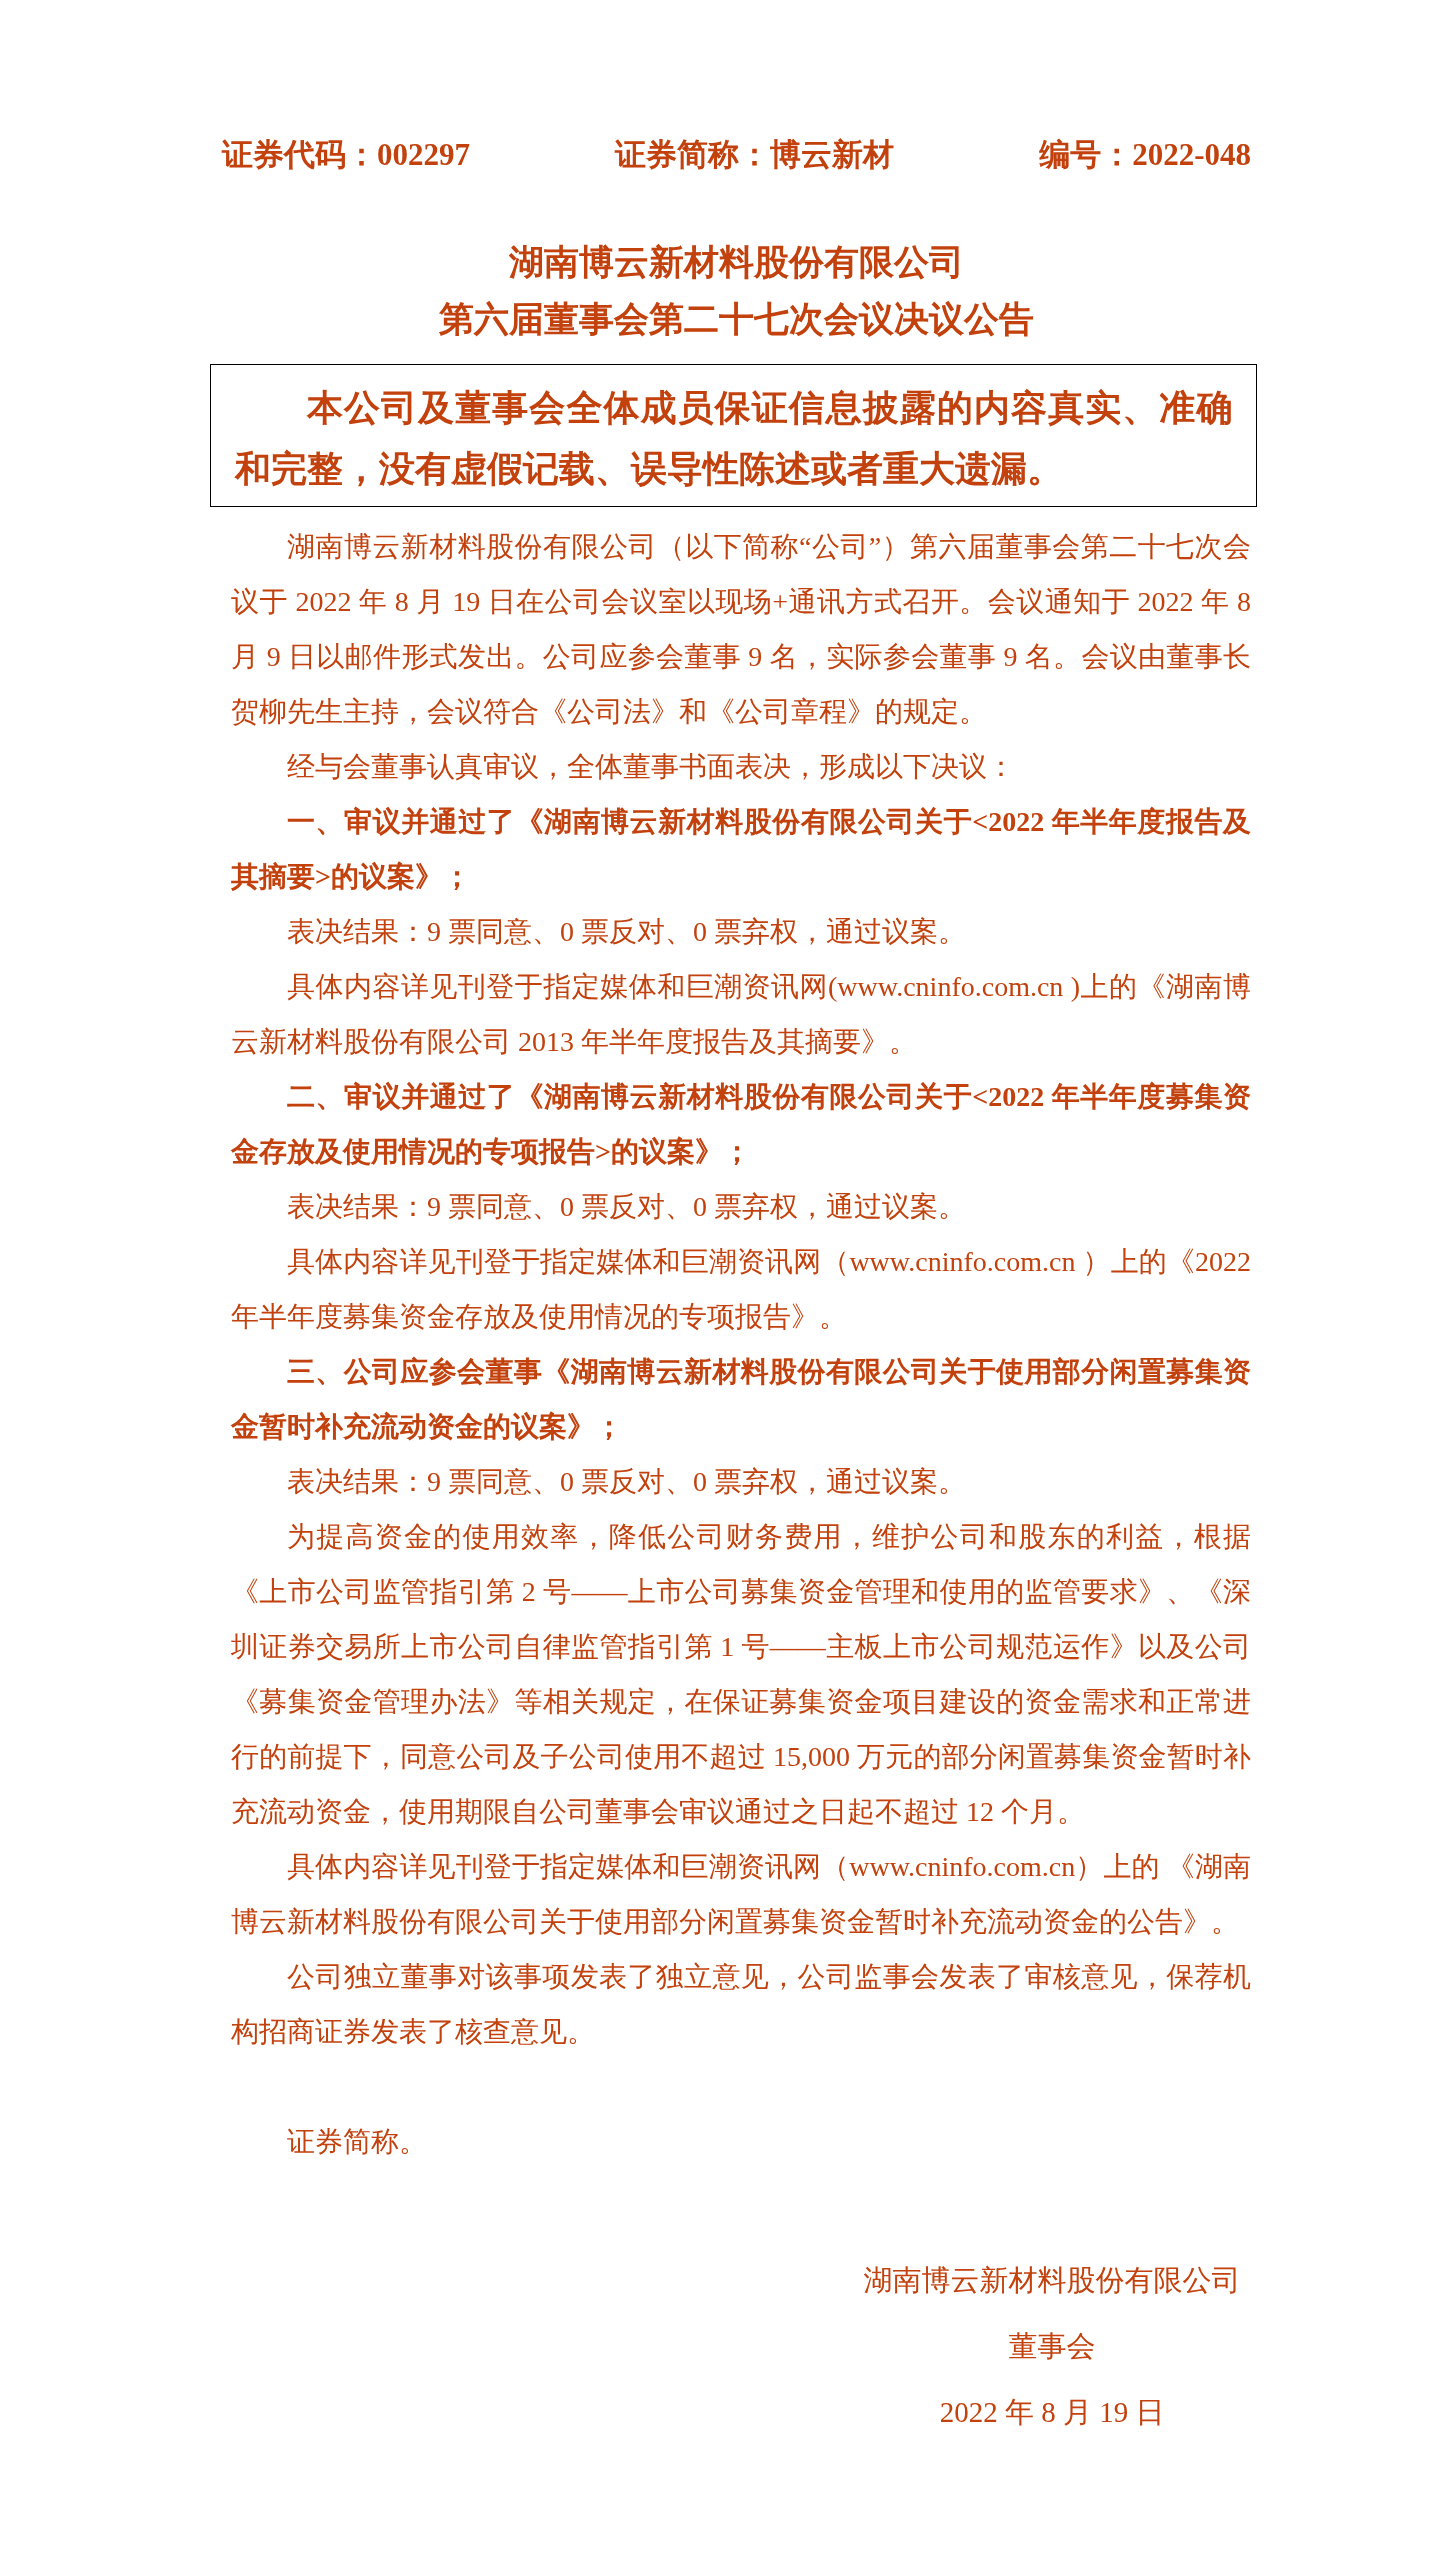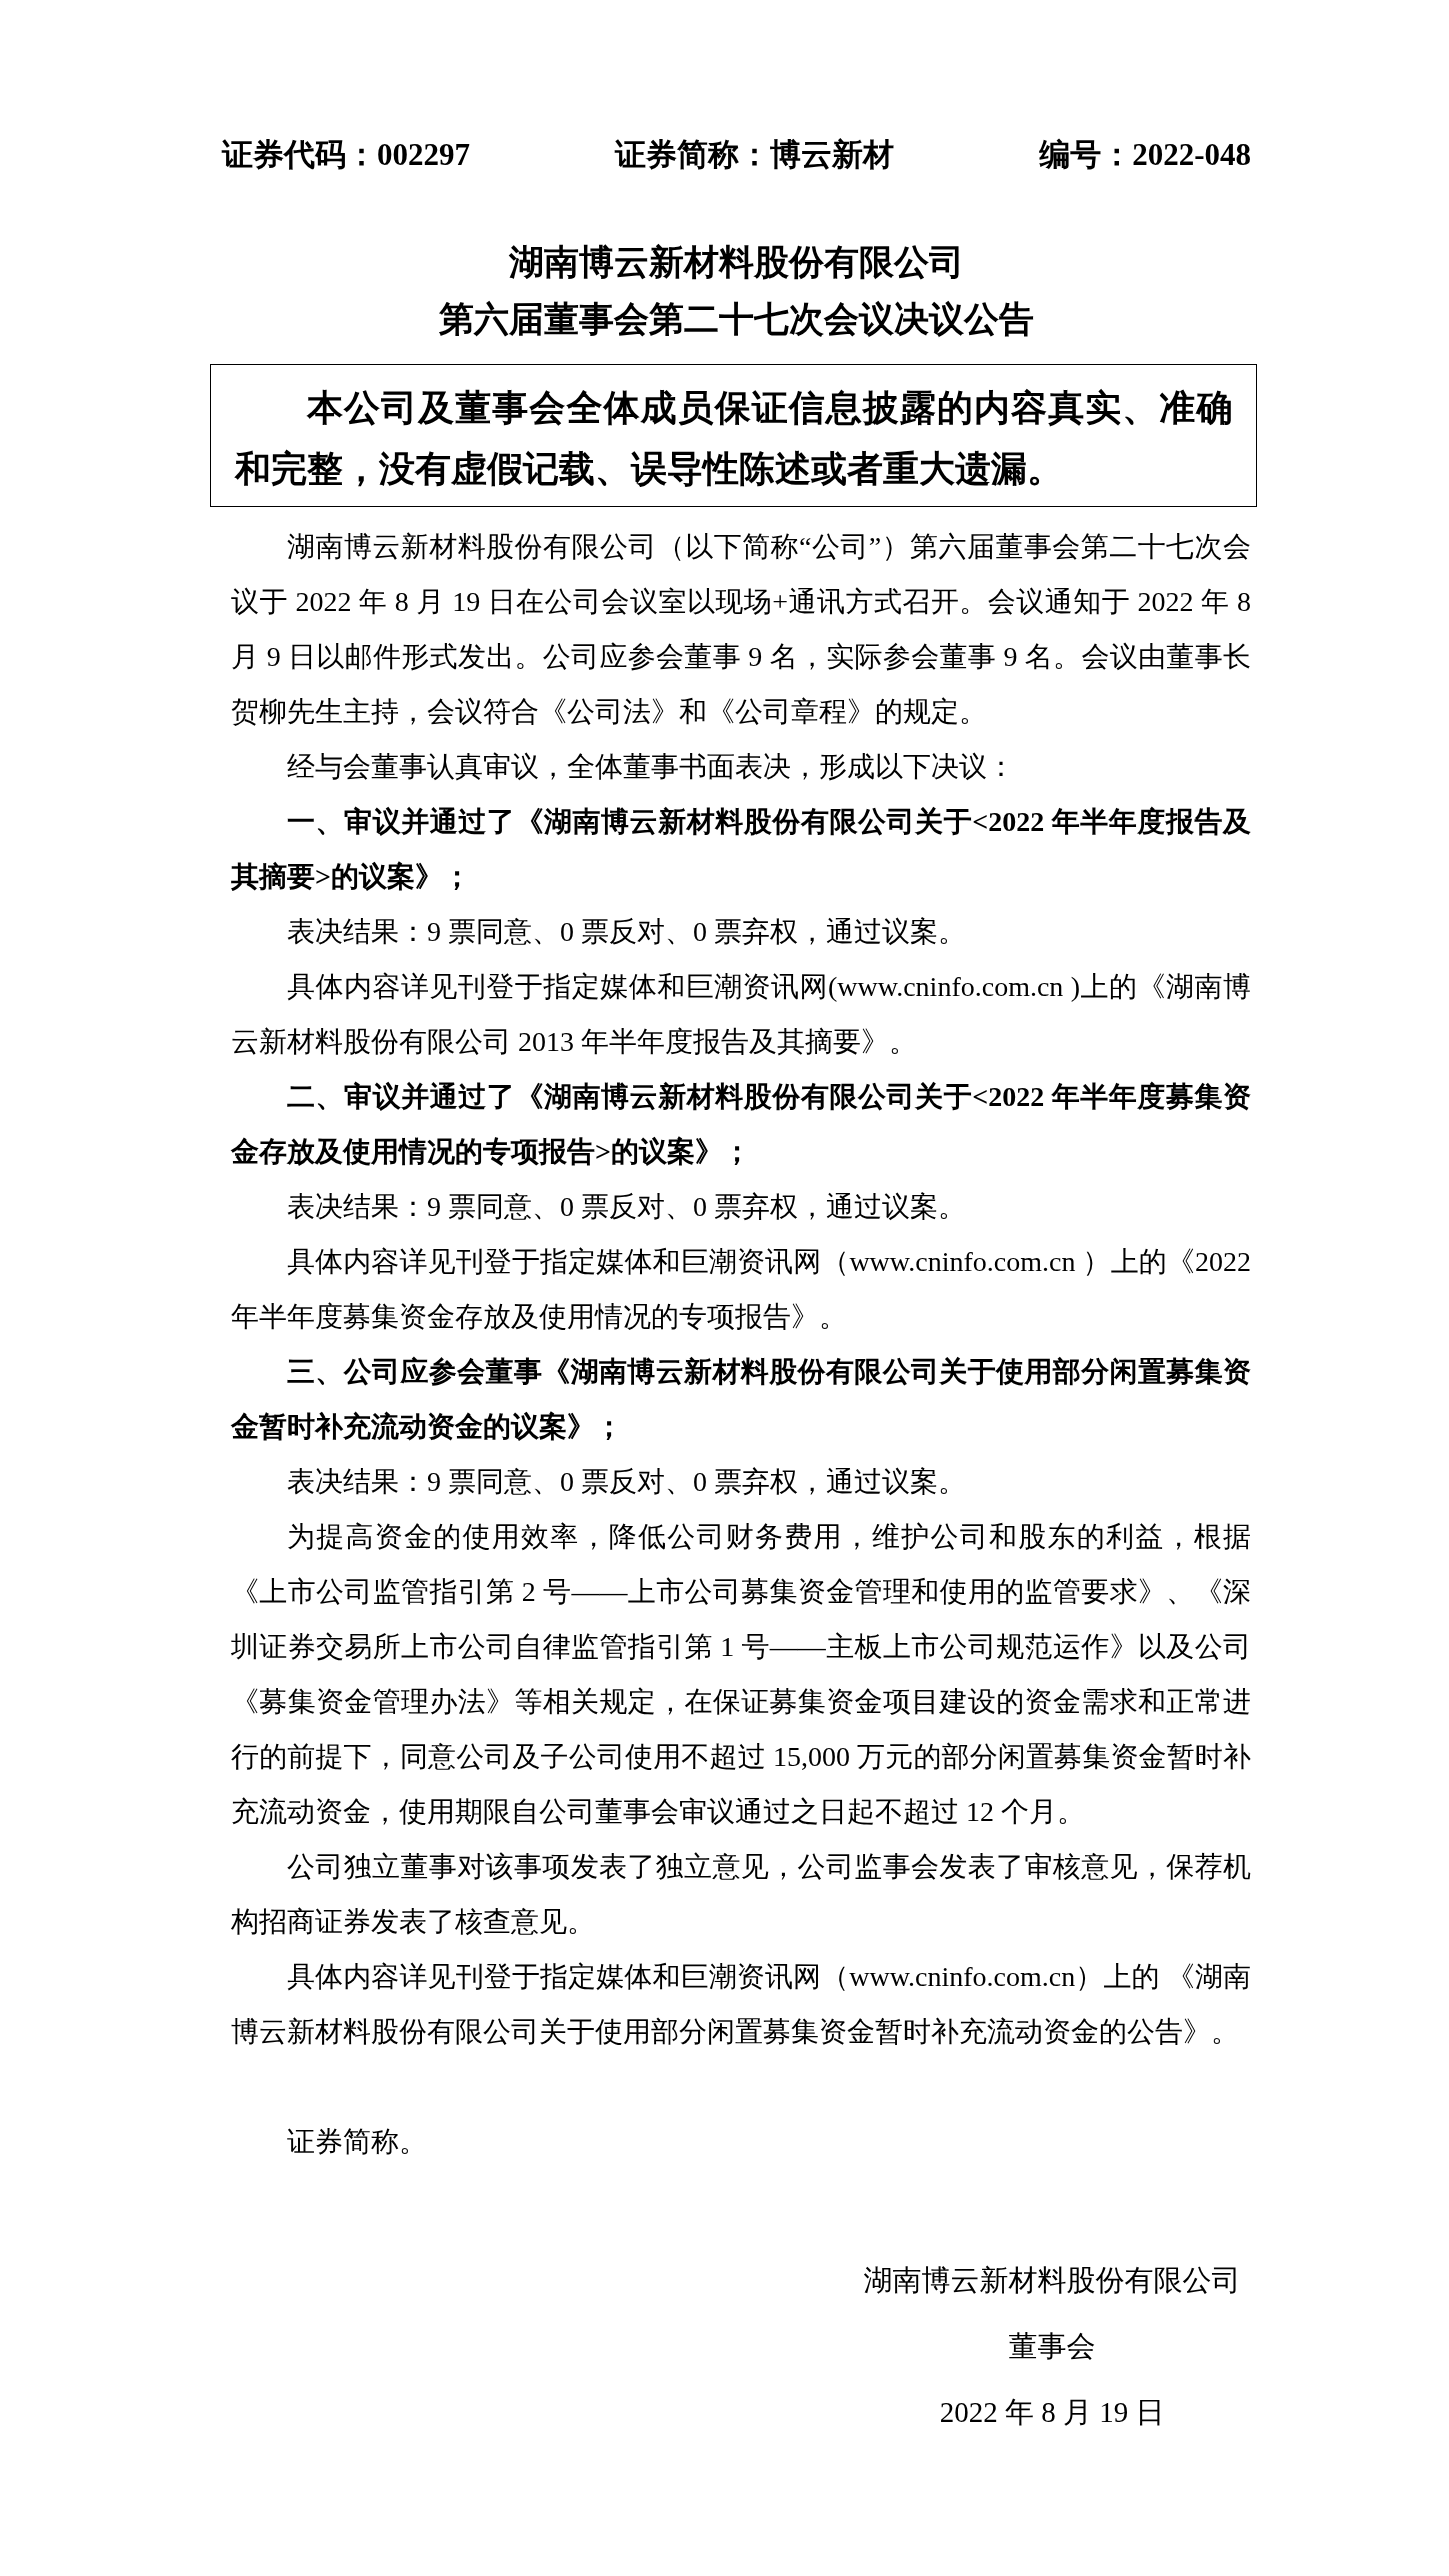--- a/index.html
+++ b/index.html
@@ -5,21 +5,21 @@
   html, body {
     margin: 0;
     padding: 0;
     background: #ffffff;
   }
   .page {
     position: relative;
     width: 1449px;
     height: 2576px;
     background: #ffffff;
-    color: #000000;
+    color: #c2410c;
     font-family: "Liberation Serif", "DejaVu Serif", serif;
     box-sizing: border-box;
     padding: 133px 198px 0 222px;
     overflow: hidden;
   }
   .header {
     display: flex;
     justify-content: space-between;
     align-items: baseline;
     font-weight: bold;
@@ -100,22 +100,22 @@
       <p class="">经与会董事认真审议，全体董事书面表决，形成以下决议：</p>
       <p class="bold">一、审议并通过了《湖南博云新材料股份有限公司关于&lt;2022 年半年度报告及其摘要&gt;的议案》；</p>
       <p class="">表决结果：9 票同意、0 票反对、0 票弃权，通过议案。</p>
       <p class="">具体内容详见刊登于指定媒体和巨潮资讯网(www.cninfo.com.cn )上的《湖南博云新材料股份有限公司 2013 年半年度报告及其摘要》。</p>
       <p class="bold">二、审议并通过了《湖南博云新材料股份有限公司关于&lt;2022 年半年度募集资金存放及使用情况的专项报告&gt;的议案》；</p>
       <p class="">表决结果：9 票同意、0 票反对、0 票弃权，通过议案。</p>
       <p class="">具体内容详见刊登于指定媒体和巨潮资讯网（www.cninfo.com.cn ）上的《2022 年半年度募集资金存放及使用情况的专项报告》。</p>
       <p class="bold">三、公司应参会董事《湖南博云新材料股份有限公司关于使用部分闲置募集资金暂时补充流动资金的议案》；</p>
       <p class="">表决结果：9 票同意、0 票反对、0 票弃权，通过议案。</p>
       <p class="">为提高资金的使用效率，降低公司财务费用，维护公司和股东的利益，根据《上市公司监管指引第 2 号——上市公司募集资金管理和使用的监管要求》、《深圳证券交易所上市公司自律监管指引第 1 号——主板上市公司规范运作》以及公司《募集资金管理办法》等相关规定，在保证募集资金项目建设的资金需求和正常进行的前提下，同意公司及子公司使用不超过 15,000 万元的部分闲置募集资金暂时补充流动资金，使用期限自公司董事会审议通过之日起不超过 12 个月。</p>
+      <p class="">具体内容详见刊登于指定媒体和巨潮资讯网（www.cninfo.com.cn）上的 《湖南博云新材料股份有限公司关于使用部分闲置募集资金暂时补充流动资金的公告》。</p>
       <p class="">公司独立董事对该事项发表了独立意见，公司监事会发表了审核意见，保荐机构招商证券发表了核查意见。</p>
-      <p class="">具体内容详见刊登于指定媒体和巨潮资讯网（www.cninfo.com.cn）上的 《湖南博云新材料股份有限公司关于使用部分闲置募集资金暂时补充流动资金的公告》。</p>
       <p class=" gap">证券简称。</p>
     </div>
 
   <div class="signature">
     <div>湖南博云新材料股份有限公司</div>
     <div>董事会</div>
     <div>2022 年 8 月 19 日</div>
   </div>
 
 </div>

